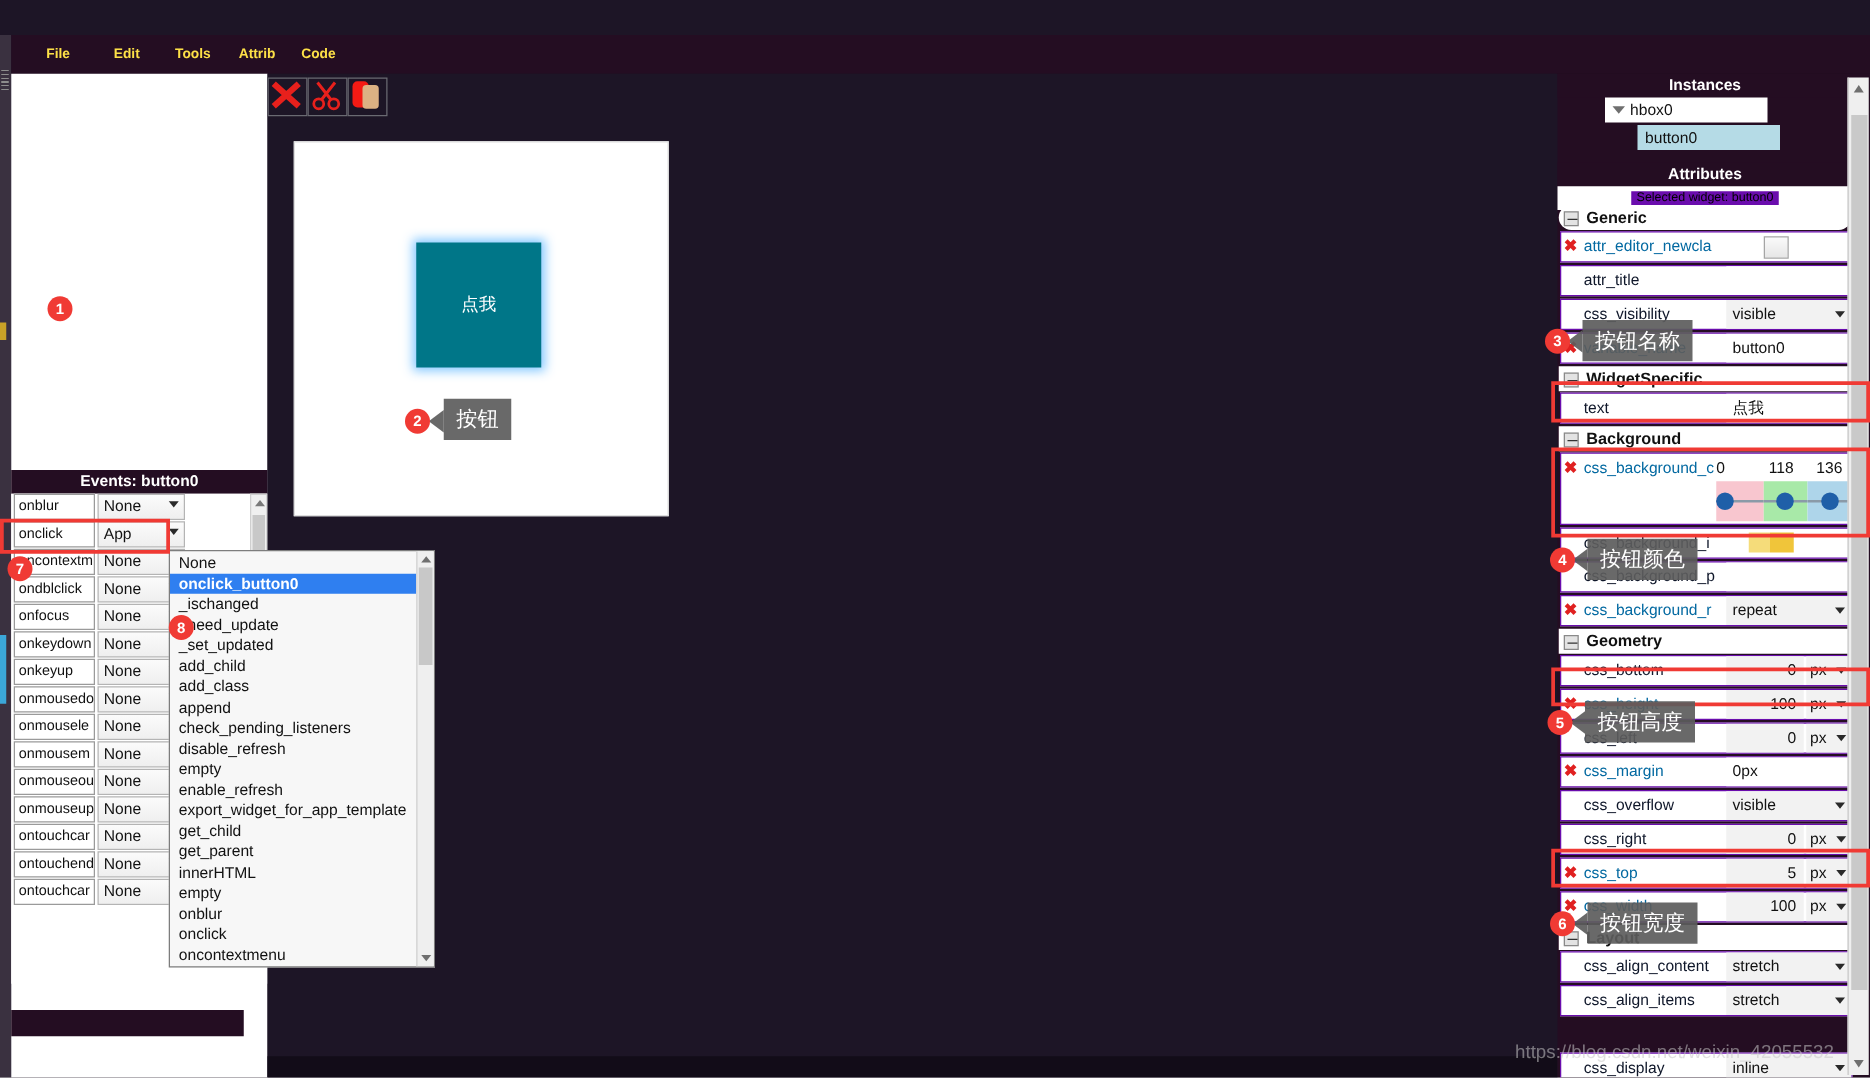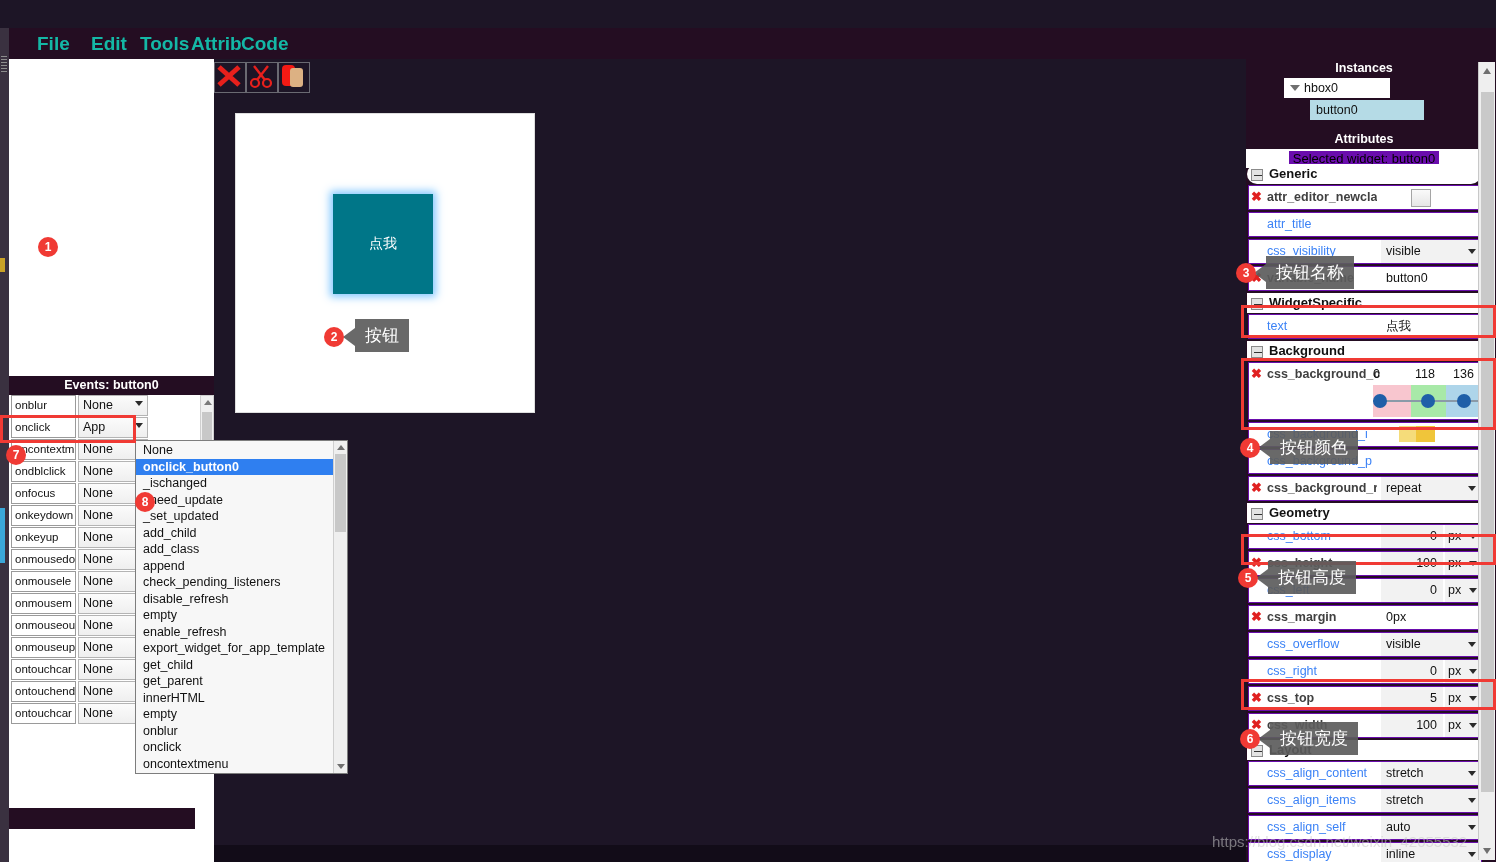--- a/index.html
+++ b/index.html
@@ -51,21 +51,21 @@
     position: absolute; left: 0px; top: 230px; width: 5px; height: 14px; background: #c9a227;
   }
 
   
   .menubar {
     position: absolute; left: 9px; top: 28px; width: 1487px; height: 31px;
     background: #240d22;
   }
   .menu-item {
     position: absolute; top: 0; height: 31px; line-height: 31px;
-    font-size: 19px; color: #14b8a6; font-weight: bold; padding: 0 8px;
+    font-size: 11px; color: #fde047; font-weight: bold; padding: 0 8px;
     cursor: default;
   }
 
   
   .left-panel {
     position: absolute; left: 9px; top: 59px; width: 205px; height: 803px;
     background: #ffffff;
   }
   .msg-text {
     position: absolute; left: 3px; top: 90px; width: 198px;
@@ -209,21 +209,21 @@
     background: #ffffff; white-space: nowrap; overflow: hidden;
   }
   .tree-node.leaf { background: #b5dbe6; }
   .tri {
     display: inline-block; width: 0; height: 0; vertical-align: middle;
     border-left: 5px solid transparent; border-right: 5px solid transparent;
     border-top: 6px solid #6f6f6f; margin-right: 4px; margin-bottom: 2px;
   }
   .sel-widget-bar {
     position: absolute; left: 0px; top: 0px; width: 236px; height: 19px;
-    background: #ffffff; line-height: 19px; font-size: 13px; color: #111;
+    background: #ffffff; line-height: 19px; font-size: 10px; color: #111;
     text-align: center;
   }
   .sel-widget-bar span { background: #6a0dad; color: #000; padding: 0 4px; }
 
   .attr-scroll-area {
     position: absolute; left: 0px; top: 105px; width: 250px; height: 698px;
     overflow: hidden;
   }
   .section-head {
     position: absolute; left: 1px; width: 234px; height: 20px; line-height: 20px;
@@ -235,23 +235,23 @@
   }
   .sq::after {
     content: ''; position: absolute; left: 2px; top: 5px; width: 8px; height: 1px; background: #333;
   }
   .attr-row {
     position: absolute; left: 2px; width: 234px; height: 25px;
     border: 1.5px solid #6a0dad; background: #ffffff;
   }
   .attr-label {
     position: absolute; left: 18px; top: 0; height: 23px; line-height: 23px;
-    font-size: 12.5px; color: #3b82f6; white-space: nowrap; overflow: hidden; width: 110px;
-  }
-  .attr-label.dark { color: #404040; font-weight: bold; }
+    font-size: 12.5px; color: #0f172a; white-space: nowrap; overflow: hidden; width: 110px;
+  }
+  .attr-label.dark { color: #0369a1; }
   .attr-x {
     position: absolute; left: 2px; top: 4px; font-size: 13px; color: #e02020; font-weight: bold;
     line-height: 14px;
   }
   .attr-val {
     position: absolute; left: 132px; top: 0; width: 100px; height: 23px;
     background: #f2f2f2; font-size: 12.5px; color: #111; line-height: 23px; padding-left: 5px;
   }
   .attr-val.white { background: #ffffff; }
   .attr-val .caret {
@@ -502,21 +502,21 @@
         <span>点我</span>
       </div>
     </div>
   </div>
   <div class="bottom-strip"></div>
 
   <div class="right-panel">
     <div class="panel-title" style="top:0px;">Instances</div>
 
     <div class="instances-tree" id="instances-tree">
-        <div class="tree-node" style="top: 0px; left: 38px; width: 106px; padding-left: 6px;"><span class="tri"></span><span>hbox0</span></div>
+        <div class="tree-node" style="top: 0px; left: 38px; width: 130px; padding-left: 6px;"><span class="tri"></span><span>hbox0</span></div>
         <div class="tree-node leaf" style="top: 22px; left: 64px; width: 114px; padding-left: 6px;"><span>button0</span></div>
       </div>
 
     <div class="panel-title" style="top:71px;">Attributes</div>
 
     <div class="sel-widget-bar" style="top:90px;">
       <span>Selected widget: button0</span>
     </div>
 
     <div class="attr-scroll-area" id="attr-area">
@@ -626,24 +626,20 @@
         </div>
         <div class="section-head" style="top: 576px;"><span class="sq"></span><span>Layout</span></div>
         <div class="attr-row" style="top: 597px;">
           <div class="attr-label">css_align_content</div>
           <div class="attr-val"><span>stretch</span><span class="caret"></span></div>
         </div>
         <div class="attr-row" style="top: 624px;">
           <div class="attr-label">css_align_items</div>
           <div class="attr-val"><span>stretch</span><span class="caret"></span></div>
         </div>
-        <div class="attr-row" style="top: 651px;">
-          <div class="attr-label">css_align_self</div>
-          <div class="attr-val"><span>auto</span><span class="caret"></span></div>
-        </div>
         <div class="attr-row" style="top: 678px;">
           <div class="attr-label">css_display</div>
           <div class="attr-val"><span>inline</span><span class="caret"></span></div>
         </div>
       </div>
   </div>
 
   <div class="right-scroll">
     <div class="a-up"></div>
     <div class="thumb"></div>

